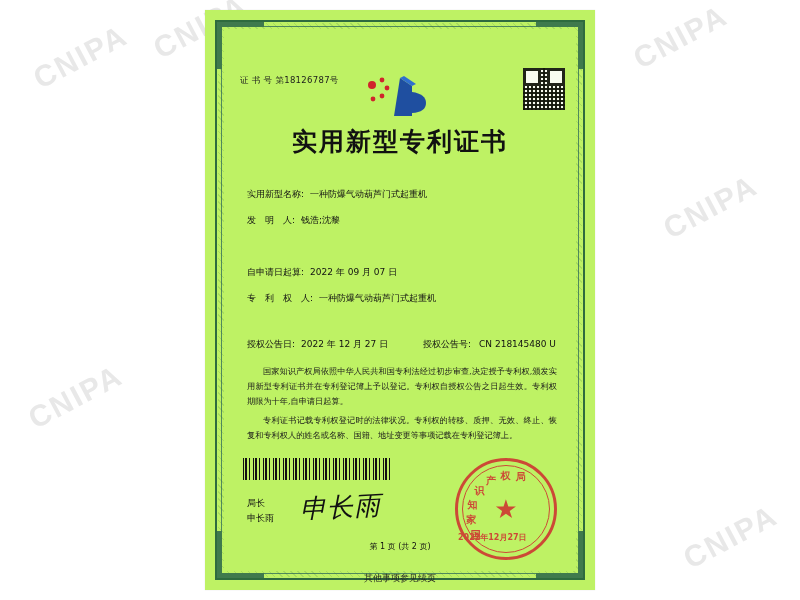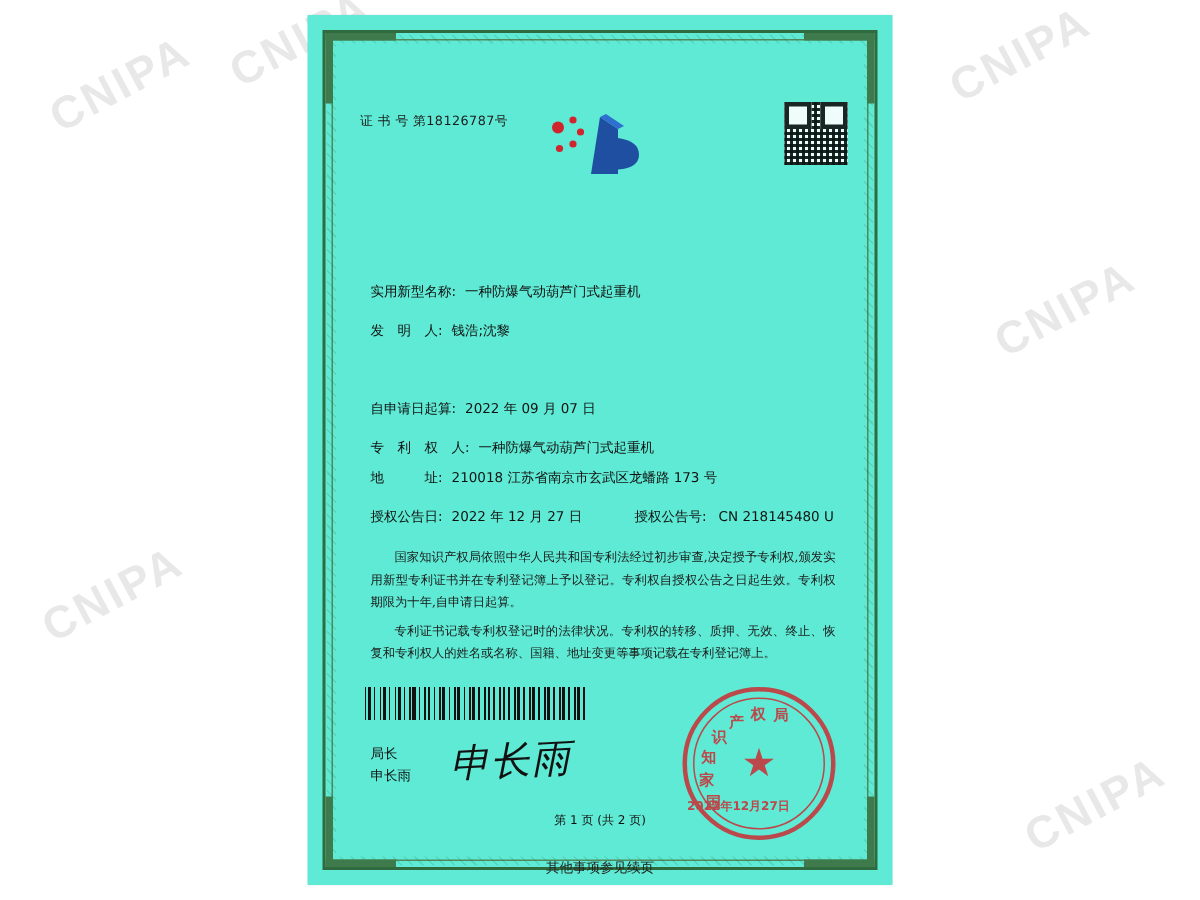--- a/index.html
+++ b/index.html
@@ -31,21 +31,21 @@
     pointer-events: none;
   }
 
   
   #sheet {
     position: absolute;
     left: 205px;
     top: 10px;
     width: 390px;
     height: 580px;
-    background: #5eead4;
+    background: #bef264;
     box-shadow: 0 0 1px rgba(0,0,0,0.15);
   }
   
   #border-outer {
     position: absolute;
     left: 10px; top: 10px;
     right: 10px; bottom: 10px;
     border: 2px solid #2e6b3e;
   }
   #border-inner {
@@ -296,35 +296,33 @@
       <path d="M52 20 q14 2 14 11 q0 9 -14 10 Z" fill="#1f4fa0"></path>
       <g fill="#d0252c">
         <circle cx="12" cy="13" r="4"></circle>
         <circle cx="22" cy="8" r="2.4"></circle>
         <circle cx="27" cy="16" r="2.4"></circle>
         <circle cx="22" cy="24" r="2.4"></circle>
         <circle cx="13" cy="27" r="2.4"></circle>
       </g>
     </svg>
 
+    <div id="title">实用新型专利证书</div>
 
     <div class="field" id="f-name">
       <span class="lbl">实用新型名称:</span><span class="val">一种防爆气动葫芦门式起重机</span>
     </div>
     <div class="field" id="f-inv">
       <span class="lbl">发　明　人:</span><span class="val">钱浩;沈黎</span>
     </div>
     <div class="field" id="f-appdate">
       <span class="lbl">自申请日起算:</span><span class="val">2022 年 09 月 07 日</span>
     </div>
     <div class="field" id="f-owner">
       <span class="lbl">专　利　权　人:</span><span class="val">一种防爆气动葫芦门式起重机</span>
-    </div>
-    <div class="field" id="f-addr">
-      <span class="lbl">地　　　址:</span><span class="val">210018 江苏省南京市玄武区龙蟠路 173 号</span>
     </div>
     <div class="field" id="f-grant">
       <span class="lbl">授权公告日:</span><span class="val">2022 年 12 月 27 日</span>
     </div>
     <div id="f-grant2">
       <span class="lbl">授权公告号:</span><span class="val" style="margin-left:8px;">CN 218145480 U</span>
     </div>
 
     <div id="para">
       <p>国家知识产权局依照中华人民共和国专利法经过初步审查,决定授予专利权,颁发实用新型专利证书并在专利登记簿上予以登记。专利权自授权公告之日起生效。专利权期限为十年,自申请日起算。</p>

